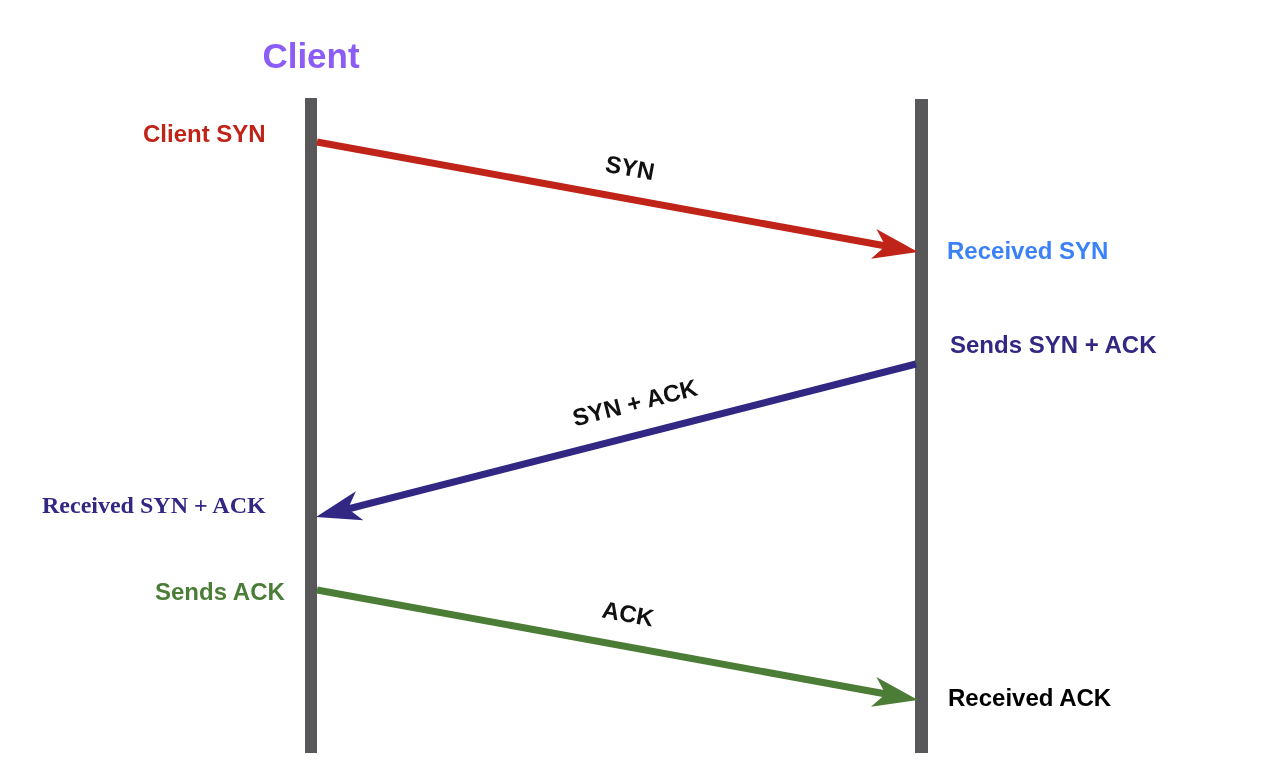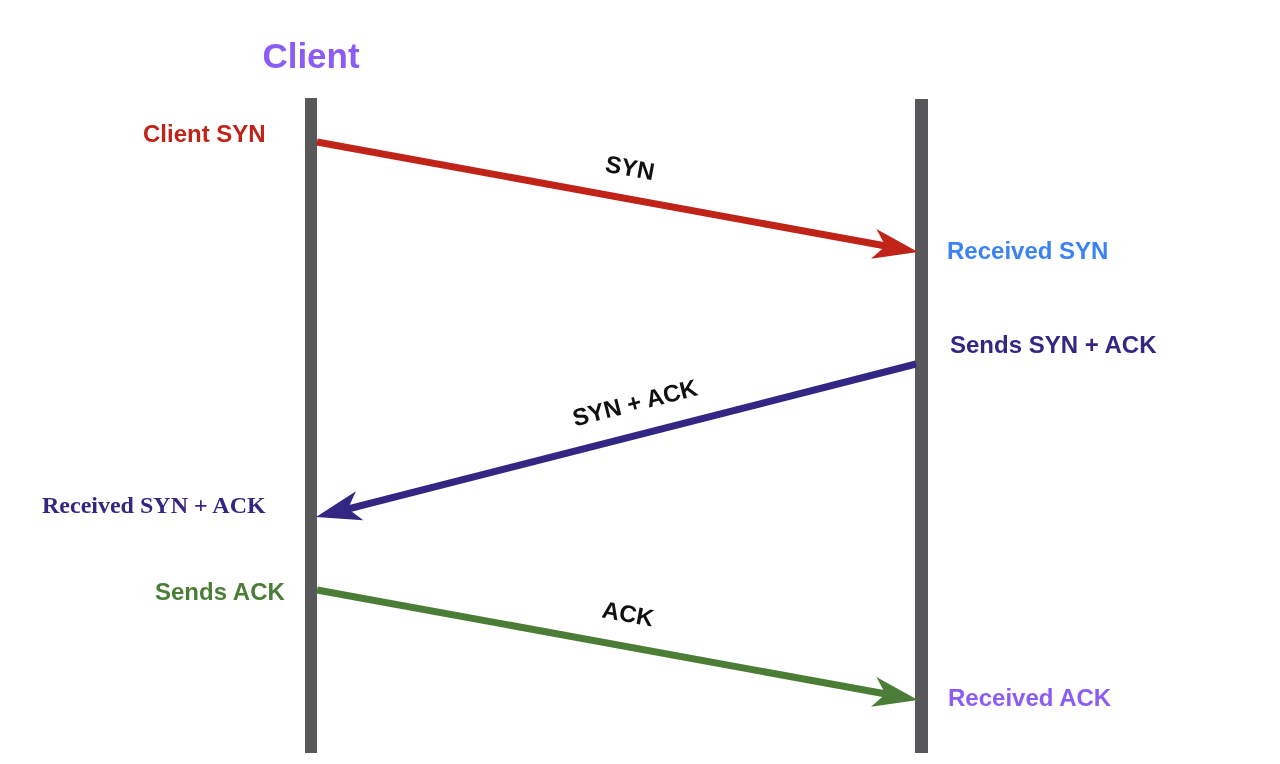--- a/index.html
+++ b/index.html
@@ -65,15 +65,15 @@
   <div class="event-label" style="left: 143px; top: 120px; color: rgb(192, 35, 24);">Client SYN</div>
   <div class="arrow-label rot-down" style="left:630px; top:168px;">SYN</div>
   <div class="event-label" style="left: 947px; top: 237px; color: #3b82f6;">Received SYN</div>
 
   <div class="event-label" style="left: 950px; top: 331px; color: rgb(50, 39, 131);">Sends SYN + ACK</div>
   <div class="arrow-label rot-up" style="left:635px; top:403px;">SYN + ACK</div>
   <div class="event-label" style="left: 42px; top: 491px; color: rgb(50, 39, 131); font-family: Liberation Serif, serif;">Received SYN + ACK</div>
 
   <div class="event-label" style="left: 143px; top: 578px; color: rgb(76, 125, 55); margin-left: 12px;">Sends ACK</div>
   <div class="arrow-label rot-down" style="left:628px; top:614px;">ACK</div>
-  <div class="event-label" style="left: 948px; top: 684px; color: #8b5cf6;">Received ACK</div>
+  <div class="event-label" style="left: 948px; top: 684px; color: #000000;">Received ACK</div>
 
 </div>
 
 </body></html>

